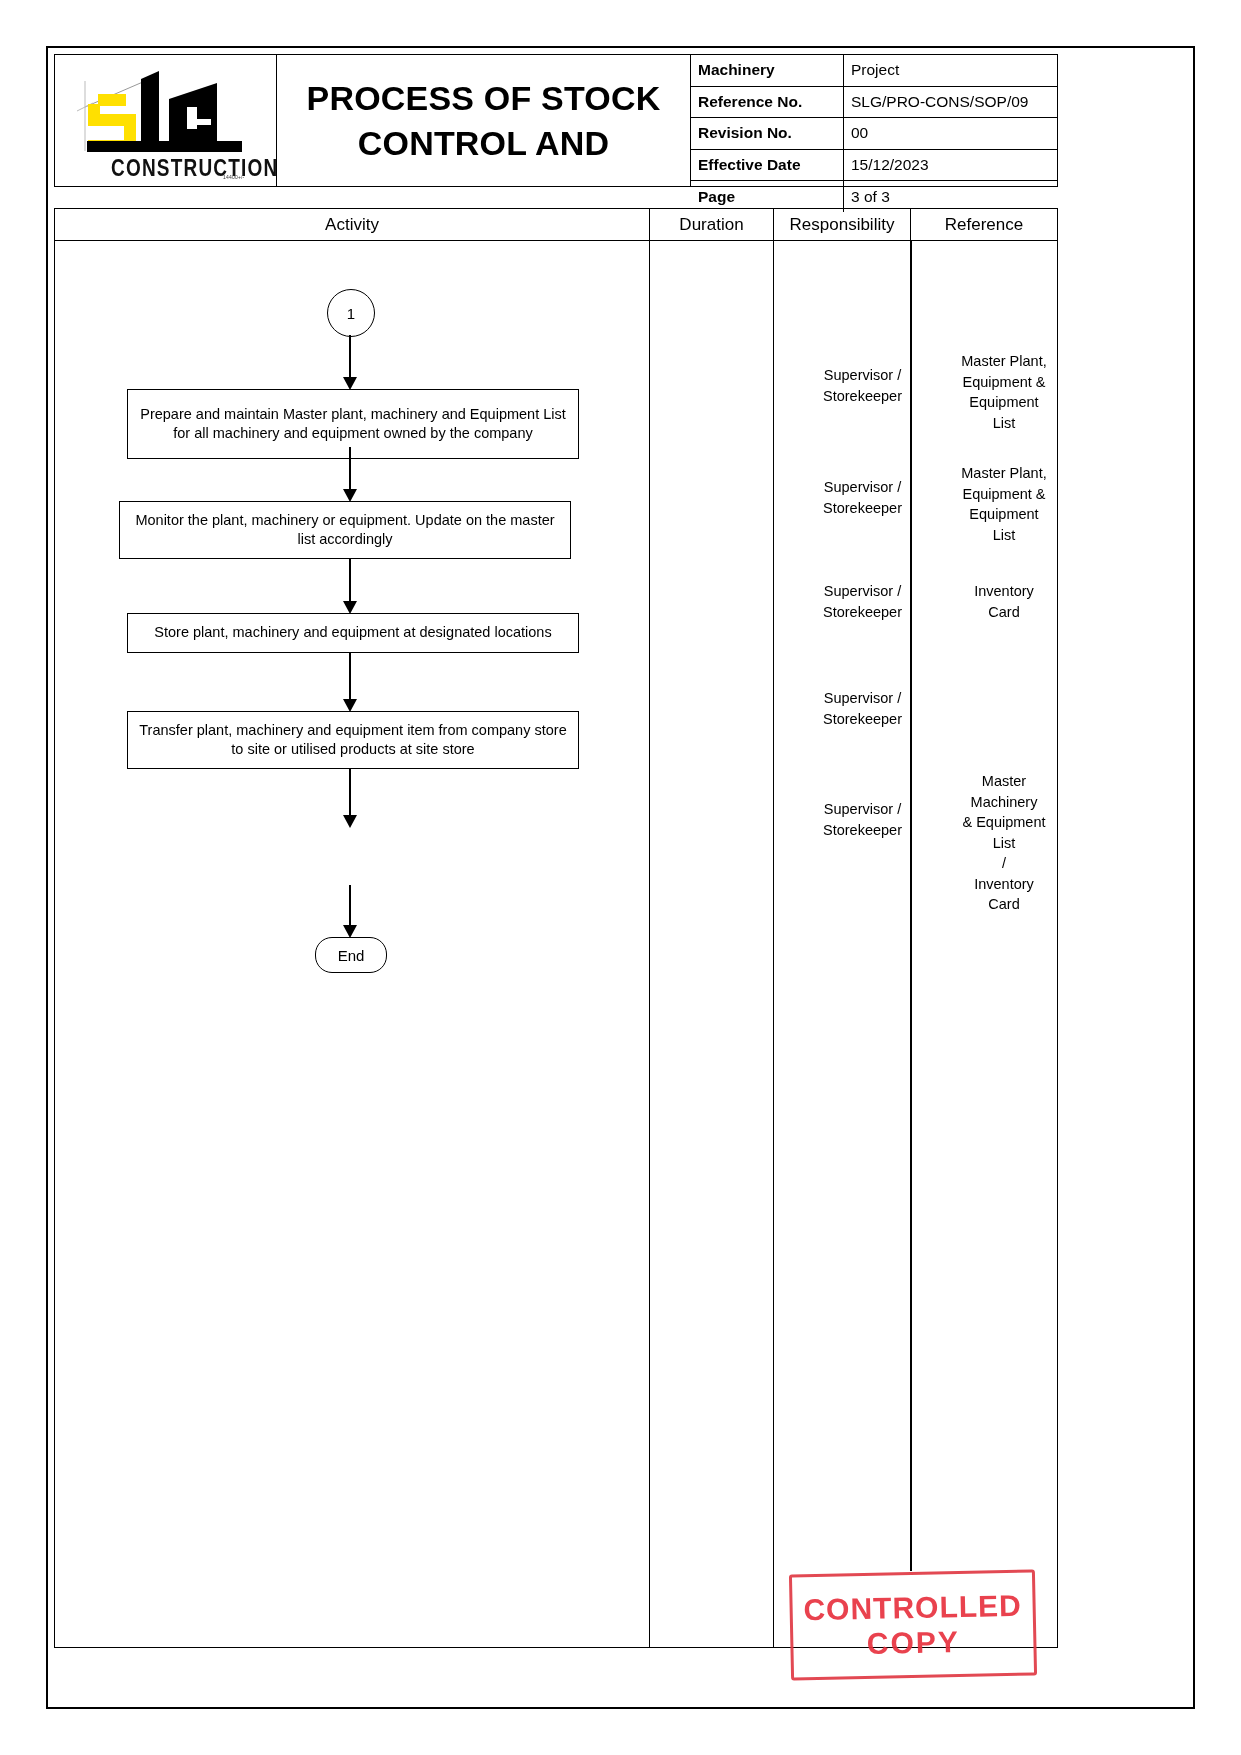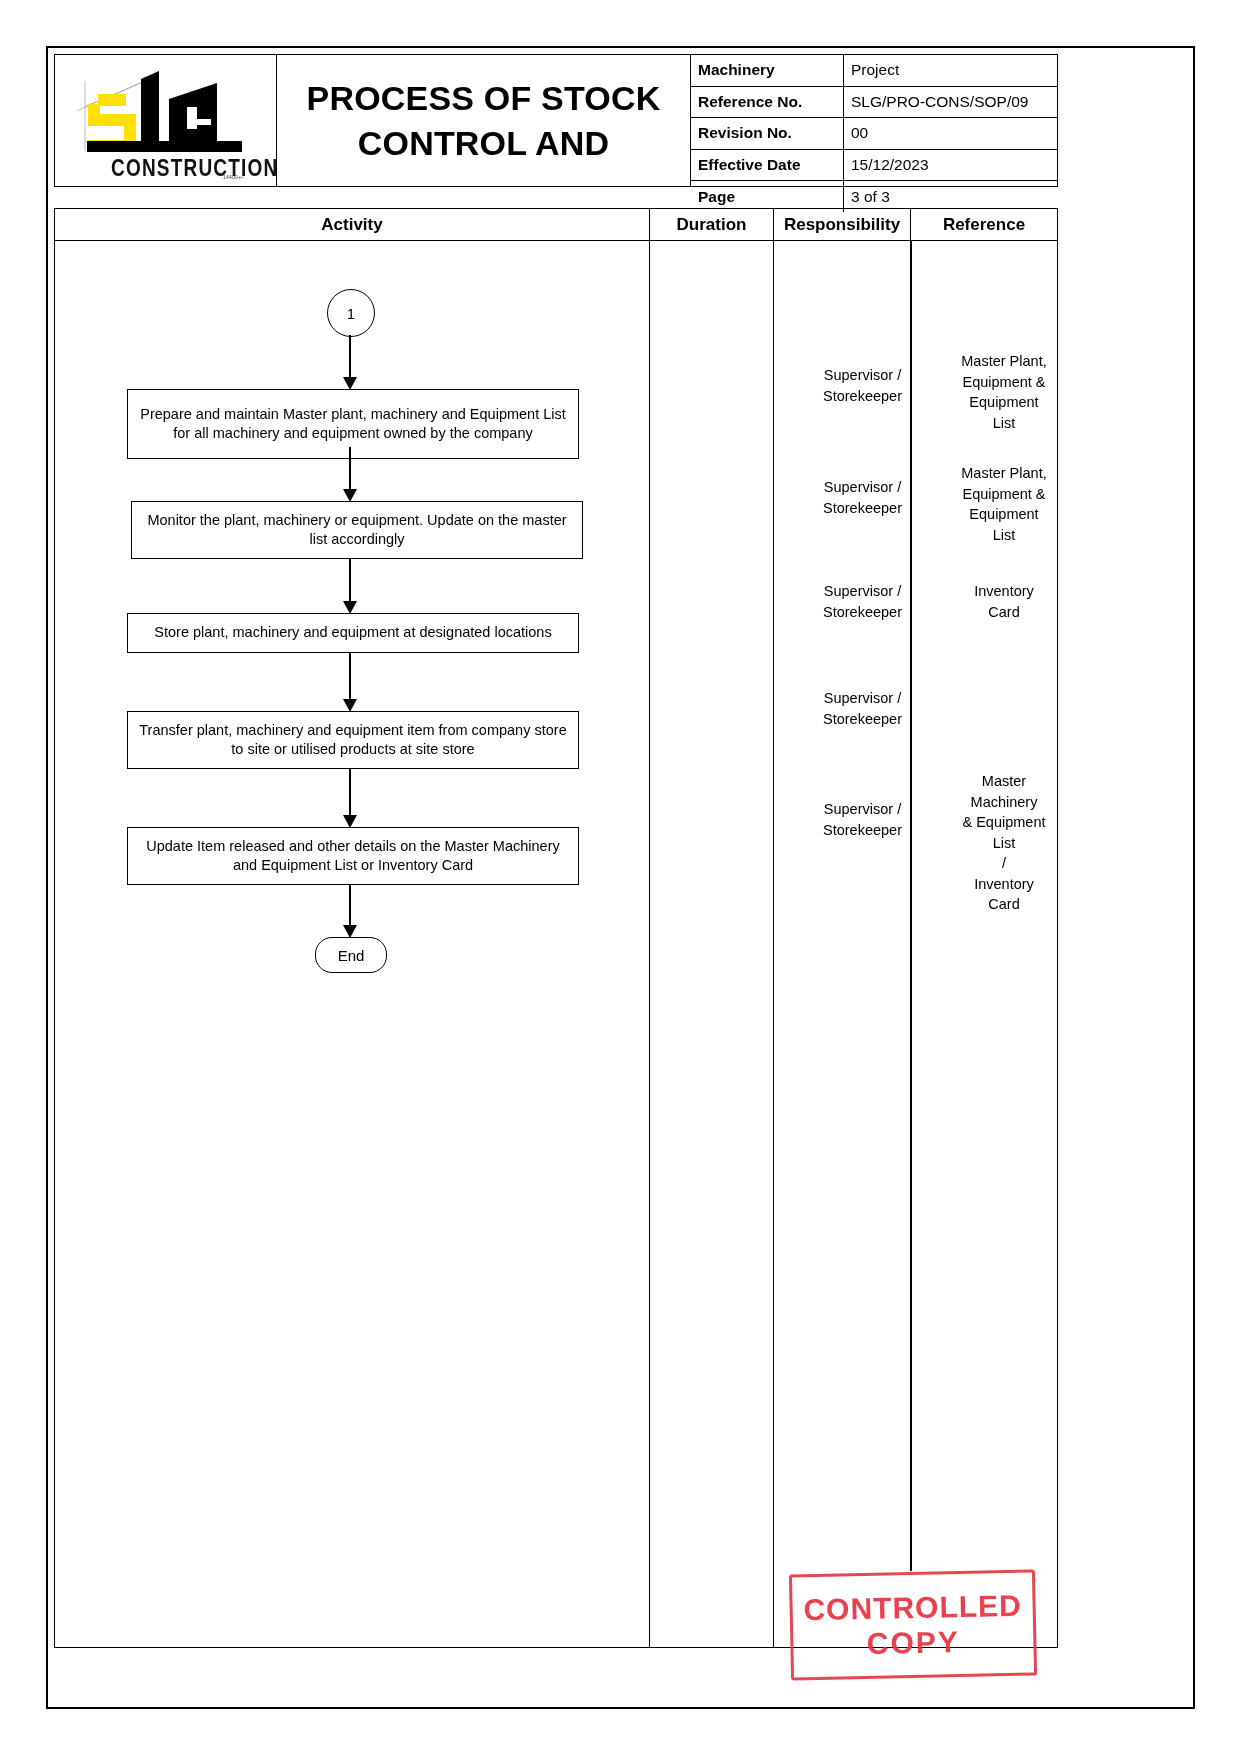--- a/index.html
+++ b/index.html
@@ -128,21 +128,20 @@
     width: 1004px;
     height: 1440px;
     border: 1px solid #000;
     box-sizing: border-box;
   }
   .proc-head {
     height: 32px;
     border-bottom: 1px solid #000;
     box-sizing: border-box;
     display: flex;
-    font-weight: bold;
   }
   .proc-body {
     height: calc(100% - 32px);
     display: flex;
     box-sizing: border-box;
   }
   .col-activity      { flex: 0 0 595px; width: 595px; border-right: 1px solid #000; box-sizing: border-box; position: relative; }
   .col-duration      { flex: 0 0 124px; width: 124px; border-right: 1px solid #000; box-sizing: border-box; position: relative; }
   .col-responsibility{ flex: 0 0 137px; width: 137px; border-right: 1px solid #000; box-sizing: border-box; position: relative; }
   .col-reference     { flex: 1 1 auto; box-sizing: border-box; position: relative; }
@@ -334,44 +333,41 @@
         <div class="arrow-line" style="left:294px; top:94px; height:46px;"></div>
         <div class="arrow-head" style="left:288px; top:136px;"></div>
 
         <div class="node" style="left:72px; top:148px; width:452px; height:70px;">
           <span>Prepare and maintain Master plant, machinery and Equipment List for all machinery and equipment owned by the company</span>
         </div>
 
         <div class="arrow-line" style="left:294px; top:206px; height:46px;"></div>
         <div class="arrow-head" style="left:288px; top:248px;"></div>
 
-        <div class="node" style="left:76px; top:260px; width:452px; height:58px;">
+        <div class="node" style="left:64px; top:260px; width:452px; height:58px;">
           <span>Monitor the plant, machinery or equipment. Update on the master list accordingly</span>
         </div>
 
         <div class="arrow-line" style="left:294px; top:318px; height:46px;"></div>
         <div class="arrow-head" style="left:288px; top:360px;"></div>
 
         <div class="node" style="left:72px; top:372px; width:452px; height:40px;">
           <span>Store plant, machinery and equipment at designated locations</span>
         </div>
 
         <div class="arrow-line" style="left:294px; top:412px; height:50px;"></div>
         <div class="arrow-head" style="left:288px; top:458px;"></div>
 
         <div class="node" style="left:72px; top:470px; width:452px; height:58px;">
           <span>Transfer plant, machinery and equipment item from company store to site or utilised products at site store</span>
         </div>
 
         <div class="arrow-line" style="left:294px; top:528px; height:50px;"></div>
         <div class="arrow-head" style="left:288px; top:574px;"></div>
 
-        <div class="node" style="left:72px; top:586px; width:452px; height:58px;">
-          <span>Update Item released and other details on the Master Machinery and Equipment List or Inventory Card</span>
-        </div>
 
         <div class="arrow-line" style="left:294px; top:644px; height:44px;"></div>
         <div class="arrow-head" style="left:288px; top:684px;"></div>
 
         <div class="terminator" style="left:260px; top:696px;">
           <span>End</span>
         </div>
 
       </div>
     </div>

